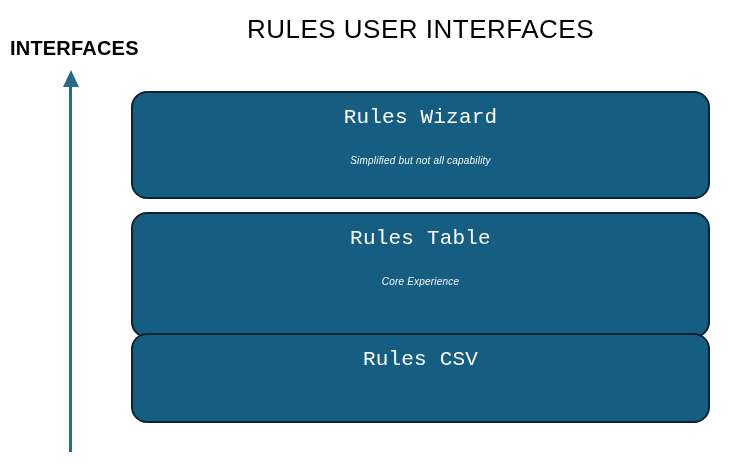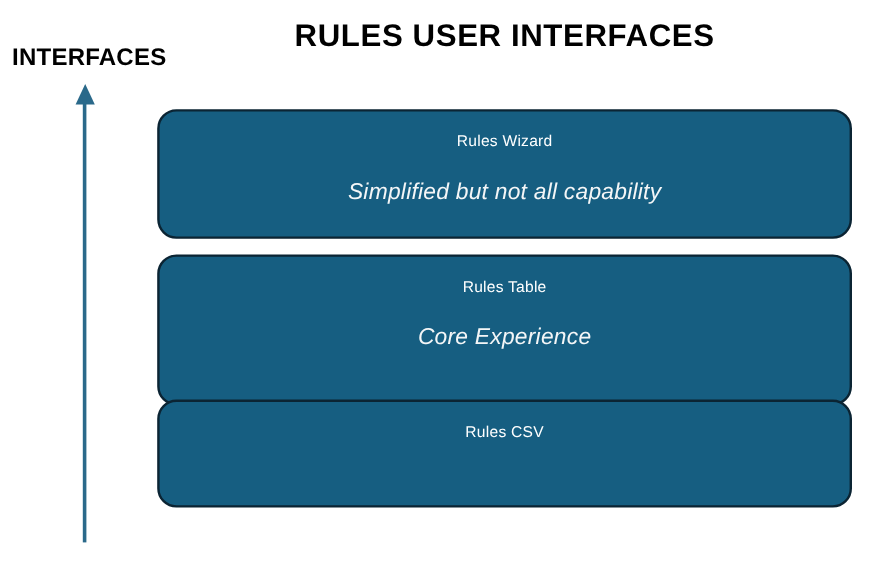--- a/index.html
+++ b/index.html
@@ -20,21 +20,21 @@
     position: relative;
     width: 734px; height: 473px;
     background: #ffffff;
   }
   .diagram-title {
     position: absolute;
     top: 12px; left: 131px; width: 579px;
     text-align: center;
     font-size: 26px;
     line-height: 34px;
-    font-weight: 700;
+    font-weight: 400;
     letter-spacing: 0.5px;
     color: var(--title-text);
   }
   .axis-label {
     position: absolute;
     top: 36px; left: 10px;
     font-size: 20px;
     line-height: 24px;
     font-weight: bold;
     letter-spacing: 0.2px;
@@ -61,29 +61,30 @@
     border: 2px solid var(--box-border);
     border-radius: 16px;
     color: var(--box-text);
     text-align: center;
     padding-top: 11px;
   }
   .box-1 { top: 91px;  height: 108px; }
   .box-2 { top: 212px; height: 126px; }
   .box-3 { top: 333px; height: 90px; }
   .box-heading {
-    font-size: 13px;
+    font-size: 21px;
     line-height: 27px;
     font-weight: 400;
     letter-spacing: 0.2px;
+    font-family: Liberation Mono, monospace;
   }
   .box-subtitle {
     margin-top: 19px;
     font-style: italic;
-    font-size: 19px;
+    font-size: 10px;
     line-height: 22px;
     letter-spacing: 0.2px;
     color: #F4F6F7;
   }
 </style>
 </head>
 <body>
 
 <div class="canvas">
 

